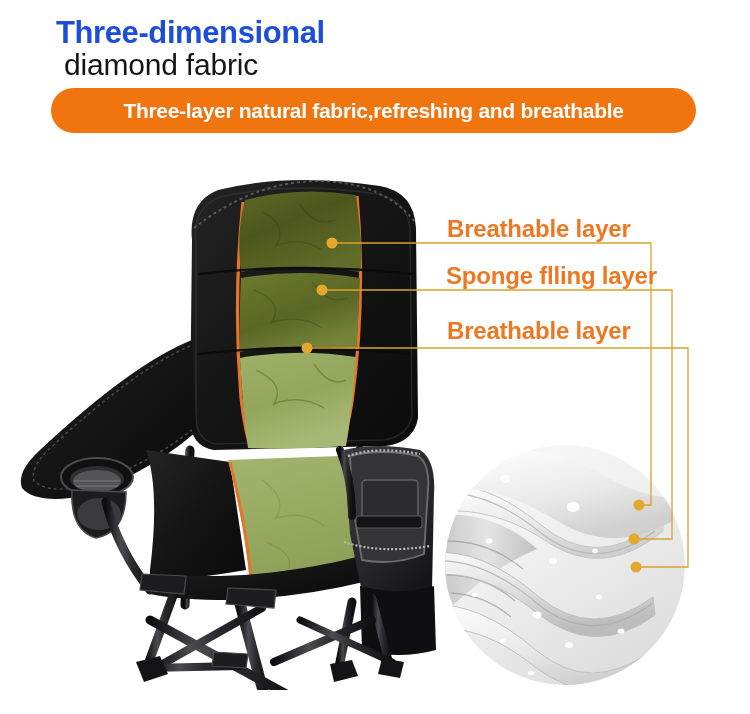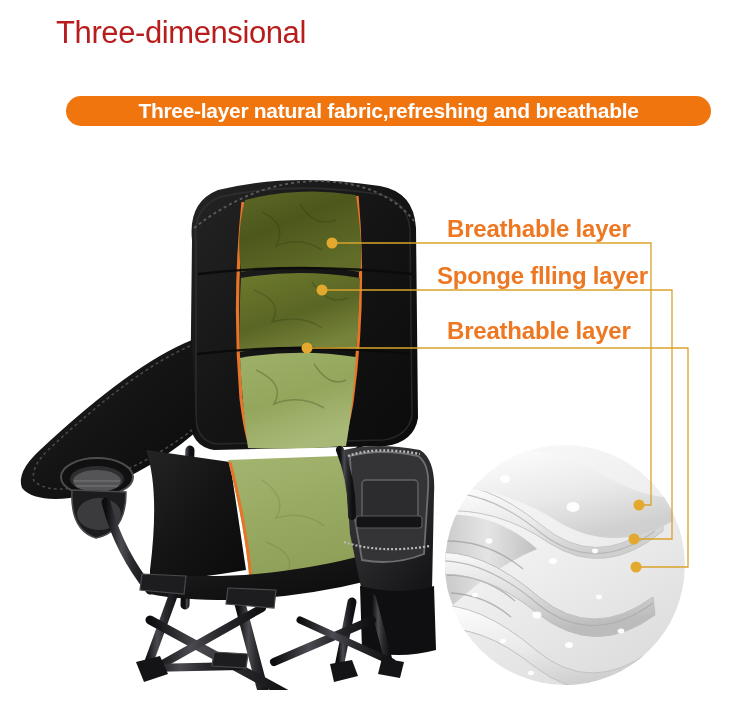--- a/index.html
+++ b/index.html
@@ -7,48 +7,48 @@
   body {
     background:#ffffff;
     font-family:"Liberation Sans", sans-serif;
     position:relative;
   }
   #stage { position:relative; width:750px; height:714px; }
 
   
   .title-line1 {
     position:absolute; left:56px; top:17px;
-    font-size:31px; font-weight:400; letter-spacing:-0.4px;
-    color:#b91c1c; white-space:nowrap; line-height:1;
+    font-size:31px; font-weight:700; letter-spacing:-0.4px;
+    color:#1d4ed8; white-space:nowrap; line-height:1;
   }
   .title-line2 {
     position:absolute; left:64px; top:50px;
     font-size:30px; font-weight:400; letter-spacing:-0.2px;
     color:#151515; white-space:nowrap; line-height:1;
   }
   .pill {
-    position:absolute; left:66px; top:88px;
-    width:645px; height:30px; border-radius:23px;
+    position:absolute; left:51px; top:88px;
+    width:645px; height:45px; border-radius:23px;
     background:#F1750F;
-    display:flex; align-items:center; justify-content:center;margin-top:8px;
+    display:flex; align-items:center; justify-content:center;
   }
   .pill span {
     color:#ffffff; font-size:21px; font-weight:700;
     letter-spacing:-0.3px; white-space:nowrap;
   }
 
   
   .callout {
     position:absolute;
     color:#EE7722;
     font-size:24px; font-weight:700;
     white-space:nowrap; letter-spacing:-0.2px;
   }
   .c1 { left:447px; top:215px; }
-  .c2 { left:437px; top:262px; }
+  .c2 { left:446px; top:262px; }
   .c3 { left:447px; top:317px; }
 
   
   #lines { position:absolute; left:0; top:0; width:750px; height:714px; }
 
   
   #chair { position:absolute; left:0px; top:150px; width:450px; height:540px; }
 
   
   #fabric-inset {
@@ -56,20 +56,21 @@
     width:240px; height:240px; border-radius:50%;
     overflow:hidden; background:#fdfdfd;
   }
 </style>
 </head>
 <body>
 
 <div id="stage">
 
   <div class="title-line1">Three-dimensional</div>
+  <div class="title-line2">diamond fabric</div>
 
   <div class="pill">
     <span>Three-layer natural fabric,refreshing and breathable</span>
   </div>
 
   <svg id="chair" viewBox="0 0 450 540">
     <defs>
       <linearGradient id="gBlack" x1="0" y1="0" x2="1" y2="1">
         <stop offset="0%" stop-color="#242424"></stop>
         <stop offset="50%" stop-color="#141414"></stop>

